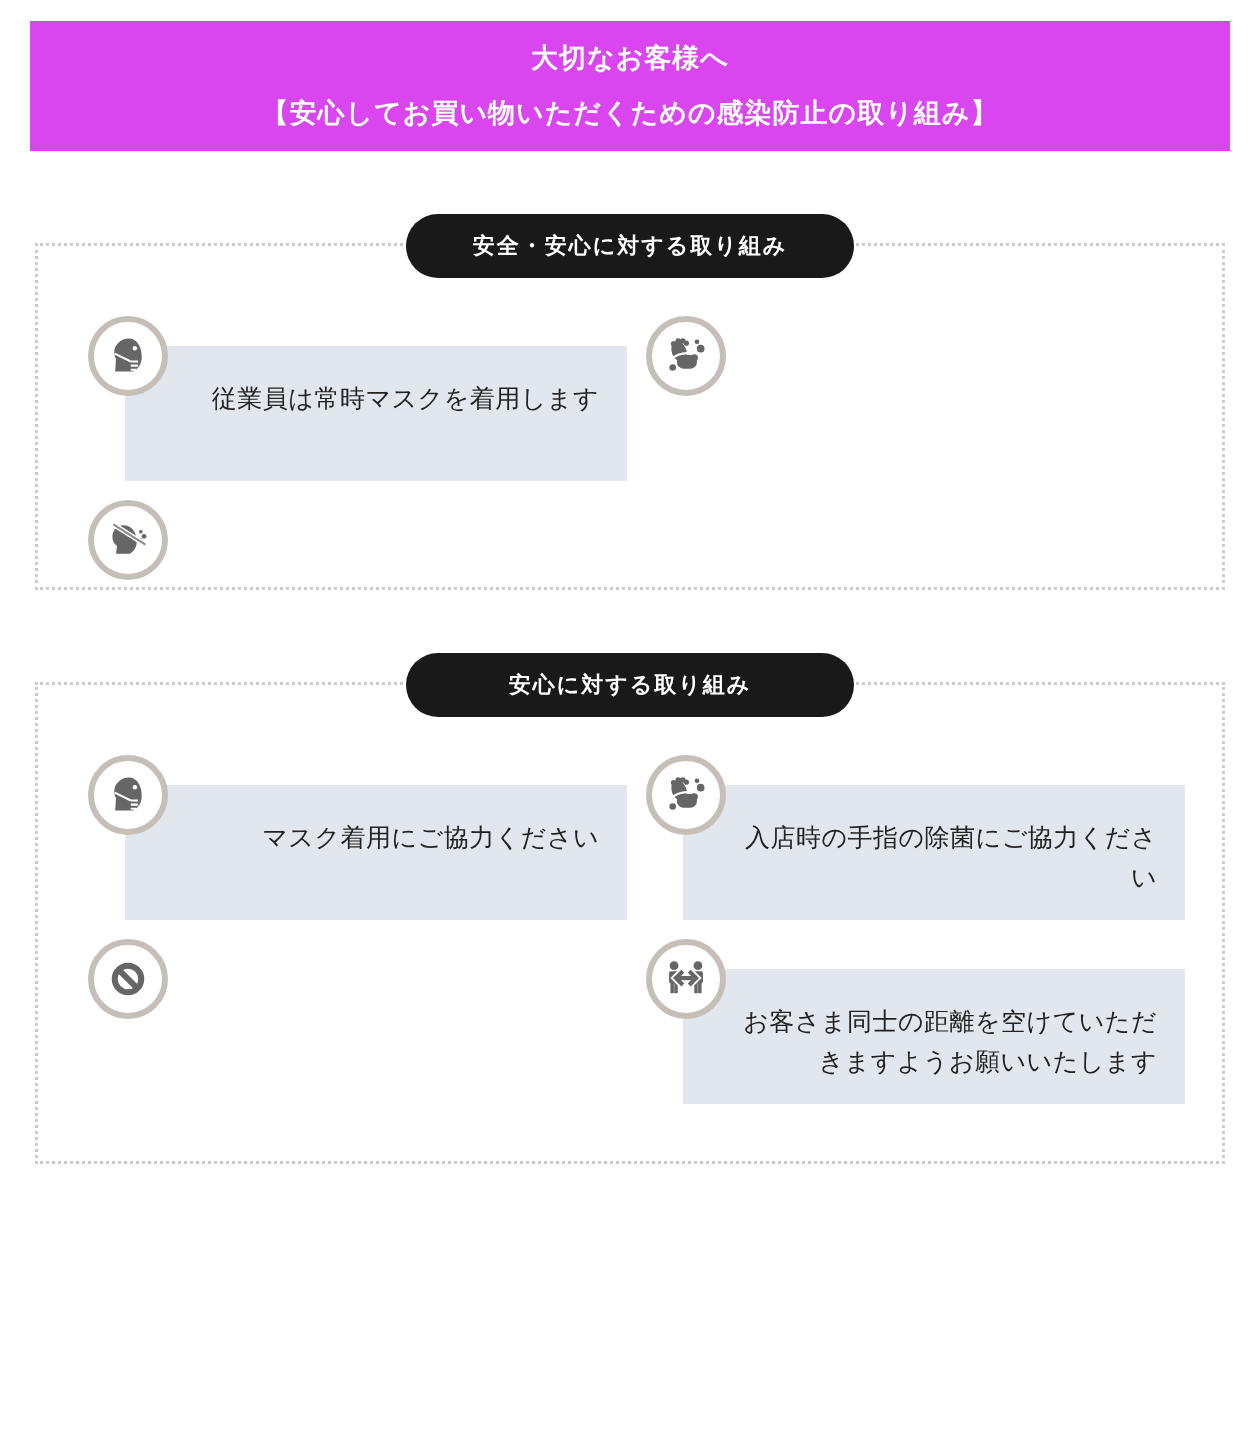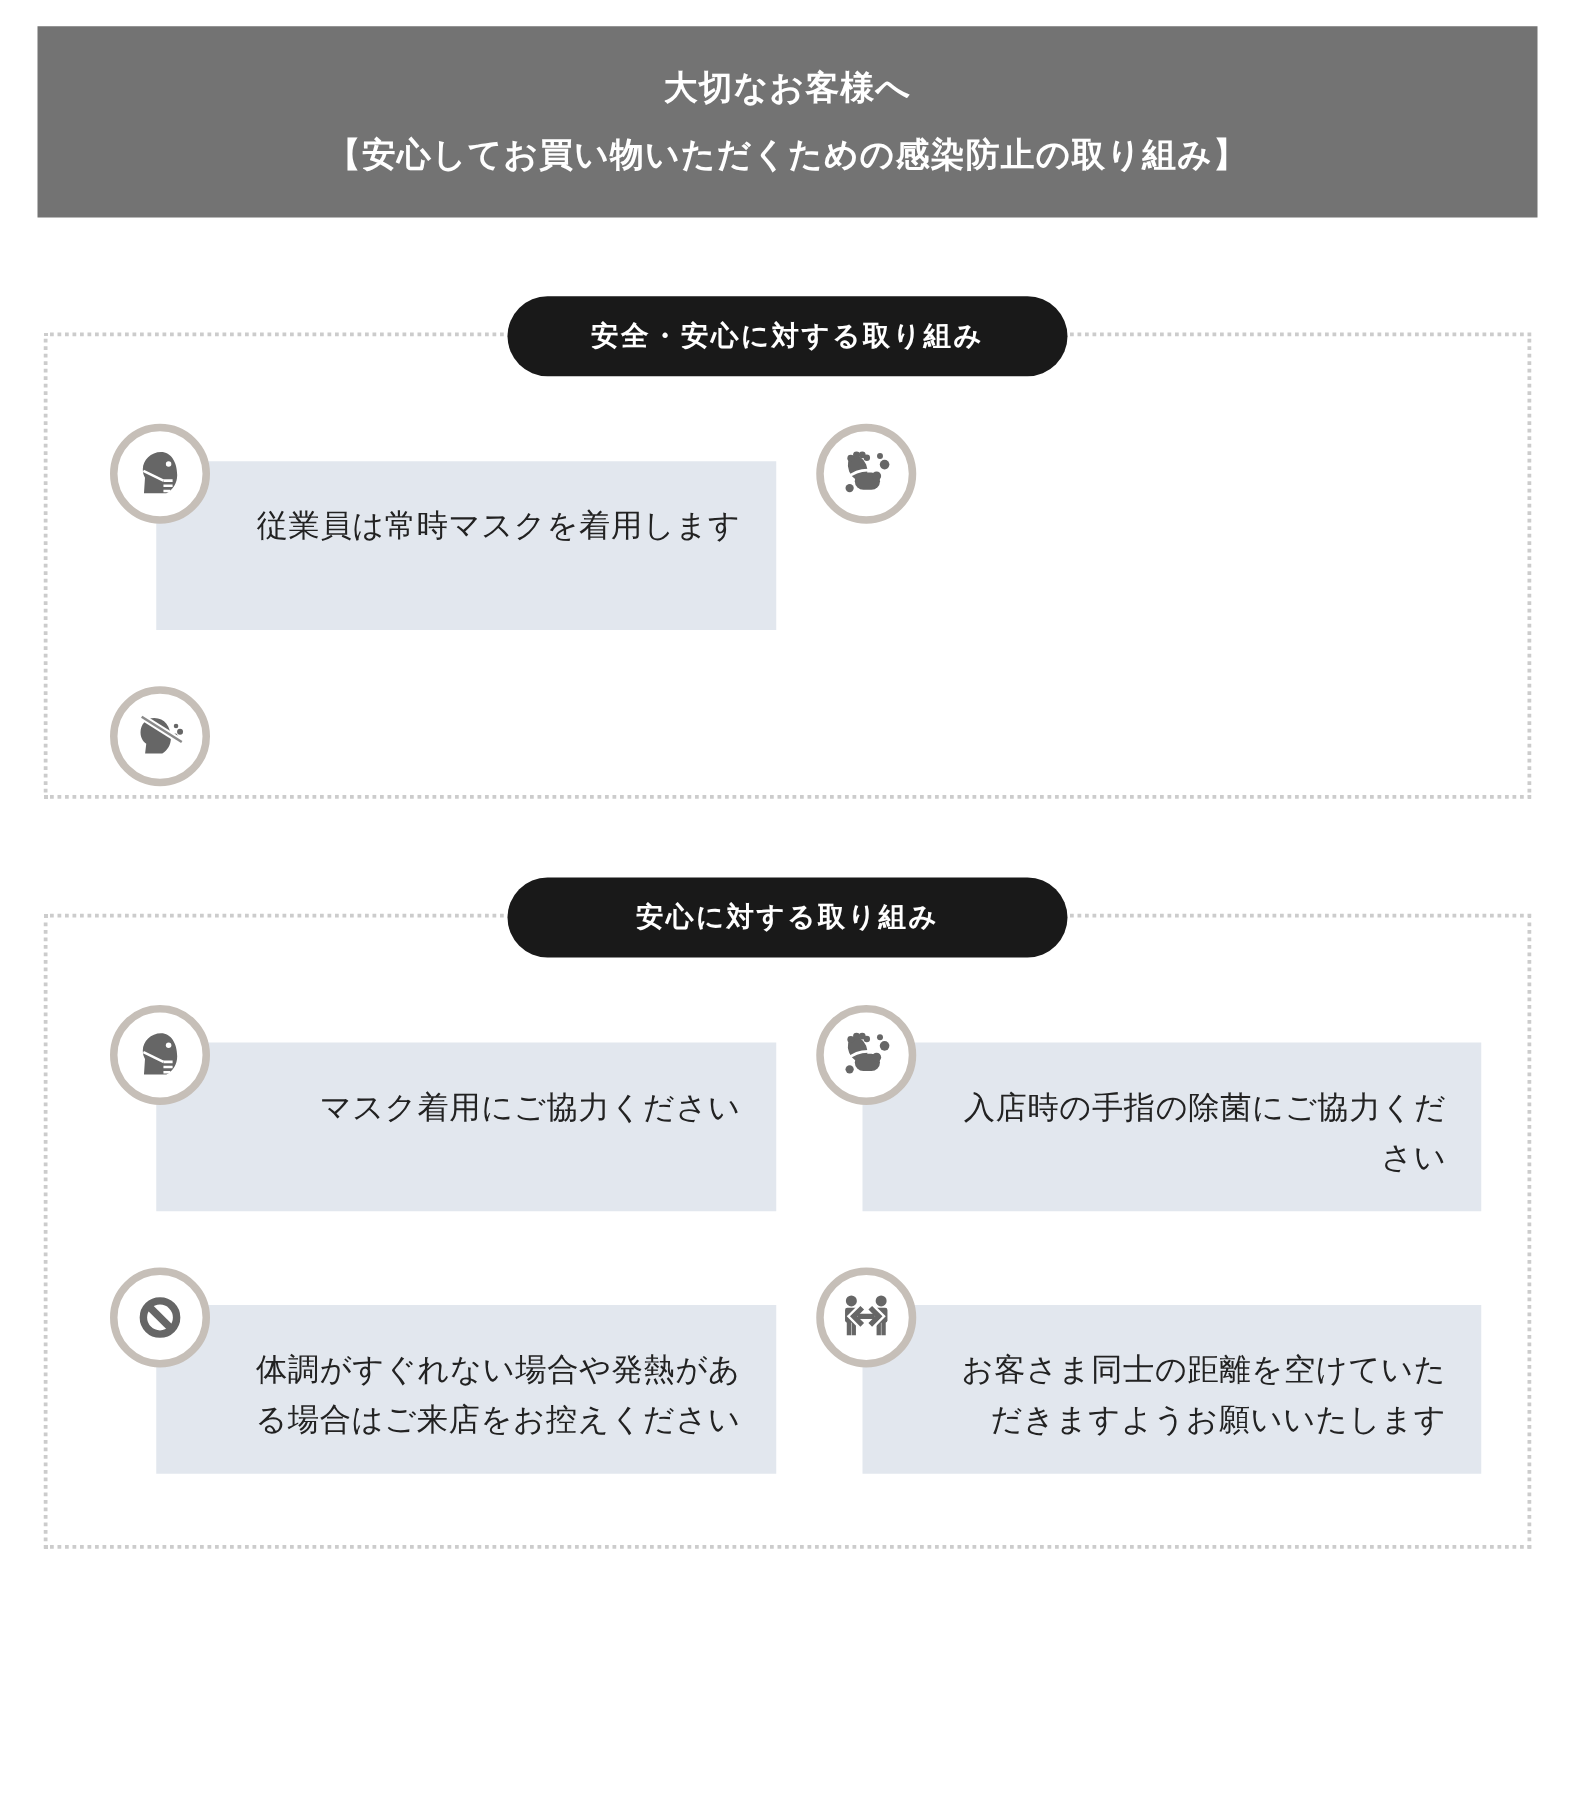--- a/index.html
+++ b/index.html
@@ -12,22 +12,22 @@
   .page {
     width: 1260px;
     box-sizing: border-box;
     padding: 21px 30px 25px;
     margin: 0 auto;
     background: #ffffff;
   }
 
   
   .banner {
-    background: #737373;
-    height: 153px;
+    background: #d946ef;
+    height: 130px;
     display: flex;
     flex-direction: column;
     align-items: center;
     justify-content: center;
     gap: 23px;
     text-align: center;
   }
   .banner .banner-title,
   .banner .banner-subtitle {
     color: #ffffff;
@@ -64,20 +64,21 @@
     align-items: center;
     justify-content: center;
     white-space: nowrap;
   }
 
   .items {
     display: grid;
     grid-template-columns: 1fr 1fr;
     column-gap: 32px;
     row-gap: 45px;
+    gap: 19px;
   }
   .item {
     position: relative;
     padding: 30px 0 0 37px;
     display: flex;
   }
   .icon-circle {
     position: absolute;
     top: 0;
     left: 0;
@@ -218,23 +219,20 @@
           <p>入店時の手指の除菌にご協力ください</p>
         </div>
       </div>
 
       <div class="item">
         <div class="icon-circle">
           <svg viewBox="0 0 48 48">
             <circle cx="24" cy="24" r="14.5" fill="none" stroke="#666" stroke-width="6.5"></circle>
             <line x1="14" y1="14" x2="34" y2="34" stroke="#666" stroke-width="6.5"></line>
           </svg>
-        </div>
-        <div class="card">
-          <p>体調がすぐれない場合や発熱がある場合はご来店をお控えください</p>
         </div>
       </div>
 
       <div class="item">
         <div class="icon-circle">
           <svg viewBox="0 0 48 48">
             <g fill="#666">
               <circle cx="11" cy="9.5" r="4.8"></circle>
               <rect x="5.5" y="15.5" width="11" height="13" rx="2"></rect>
               <rect x="7" y="27" width="3.8" height="12.5"></rect>

